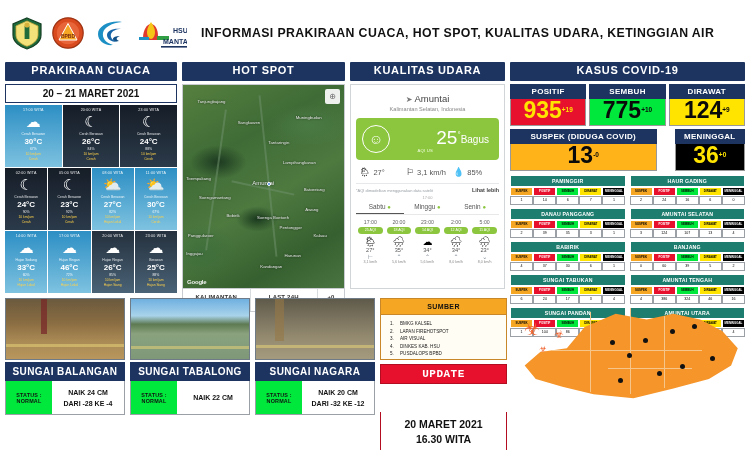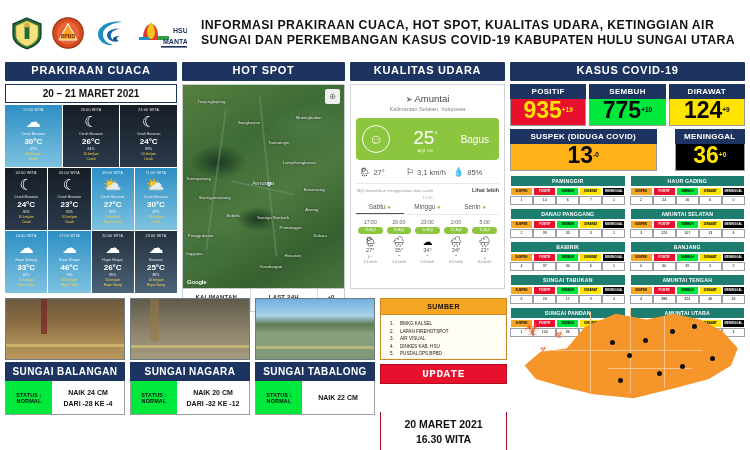--- a/index.html
+++ b/index.html
@@ -96,21 +96,21 @@
   .aq-sub { text-align: center; font-size: 5.6px; color: #888; margin-top: 2px; }
   .aq-main {
     margin-top: 6px; background: #8cc63e; border-radius: 4px;
     display: flex; align-items: center; height: 42px; padding: 0 6px;
   }
   .aq-face {
     width: 28px; height: 28px; border-radius: 50%; border: 1.6px solid #ffffff;
     display: flex; align-items: center; justify-content: center; font-size: 14px; color: #fff;
   }
   .aq-val { flex: 1; text-align: center; }
-  .aq-num { font-size: 19px; color: #fff; font-weight: 300; line-height: 19px; }
+  .aq-num { font-size: 19px; color: #fff; font-weight: 300; line-height: 19px; text-align: right; }
   .aq-num sup { font-size: 8px; vertical-align: super; }
   .aq-unit { font-size: 4.2px; color: #f2ffe2; letter-spacing: .2px; }
   .aq-word { font-size: 10px; color: #fff; padding-right: 4px; }
   .aq-stats { display: flex; align-items: center; margin-top: 7px; padding: 0 3px; gap: 4px; }
   .aq-stat { display: flex; align-items: center; gap: 3px; flex: 1; }
   .aq-stat .gi { font-size: 9px; }
   .aq-stat .tx { font-size: 7.5px; color: #555; }
   .aq-note { display: flex; justify-content: space-between; align-items: center;
              border-top: 1px solid #e6e8ea; margin-top: 6px; padding-top: 3px; }
   .aq-note .l { font-size: 4px; color: #9aa0a6; }
@@ -270,21 +270,20 @@
         <path d="M24 24 L36 24 L36 20 L24 20 Z" fill="#2f9e44"></path>
         <path d="M6 24 L16 24 L16 21 L6 21 Z" fill="#1c8fc4"></path>
         <text x="40" y="17" font-size="7" fill="#1d3461" font-family="Liberation Sans" font-weight="bold">HSU</text>
         <text x="30" y="28" font-size="7" fill="#1d3461" font-family="Liberation Sans" font-weight="bold">MANTAP</text>
         <rect x="28" y="30" width="26" height="1.6" fill="#1d3461"></rect>
       </svg>
     </div>
   </div>
   <div class="title-block">
     <div class="title-line">INFORMASI PRAKIRAAN CUACA, HOT SPOT, KUALITAS UDARA, KETINGGIAN AIR</div>
-    <div class="title-line">SUNGAI DAN PERKEMBANGAN KASUS COVID-19 KABUPATEN HULU SUNGAI UTARA</div>
   </div>
 </div>
 
 <div class="cols">
 
   <div class="col-cuaca">
     <div class="panel-head">PRAKIRAAN CUACA</div>
     <div class="date-bar">20 – 21 MARET 2021</div>
     <div class="wgrid">
       <div class="wrow">
@@ -762,50 +761,50 @@
           <span>NORMAL</span>
         </div>
         <div class="rs-right">
           <span>NAIK  24 CM</span>
           <span>DARI  -28 KE  -4</span>
         </div>
       </div>
     </div>
 
     <div class="river">
+      <div class="river-photo rp2">
+        <div class="photo-stripe" style="bottom:10px;"></div>
+      </div>
+      <div class="river-name">SUNGAI TABALONG</div>
+      <div class="river-status">
+        <div class="rs-left">
+          <span>STATUS :</span>
+          <span>NORMAL</span>
+        </div>
+        <div class="rs-right">
+          <span>NAIK  22 CM</span>
+          <span></span>
+        </div>
+      </div>
+    </div>
+
+    <div class="river">
       <div class="river-photo rp3">
         <div class="photo-post" style="left:16%;top:0;width:9px;height:70%;background:rgba(150,120,70,.6);"></div>
         <div class="photo-stripe" style="bottom:11px;"></div>
       </div>
       <div class="river-name">SUNGAI NAGARA</div>
       <div class="river-status">
         <div class="rs-left">
           <span>STATUS :</span>
           <span>NORMAL</span>
         </div>
         <div class="rs-right">
           <span>NAIK  20 CM</span>
           <span>DARI  -32 KE  -12</span>
-        </div>
-      </div>
-    </div>
-
-    <div class="river">
-      <div class="river-photo rp2">
-        <div class="photo-stripe" style="bottom:10px;"></div>
-      </div>
-      <div class="river-name">SUNGAI TABALONG</div>
-      <div class="river-status">
-        <div class="rs-left">
-          <span>STATUS :</span>
-          <span>NORMAL</span>
-        </div>
-        <div class="rs-right">
-          <span>NAIK  22 CM</span>
-          <span></span>
         </div>
       </div>
     </div>
   </div>
 
   <div class="mid-col">
     <div class="sumber-head">SUMBER</div>
     <div class="sumber-body">
       <div class="sumber-item">
         <span class="num">1.</span>

